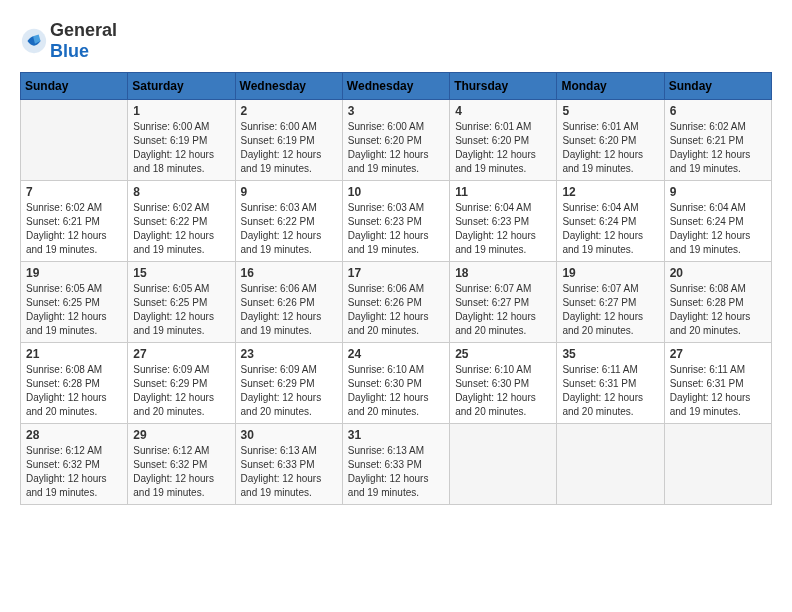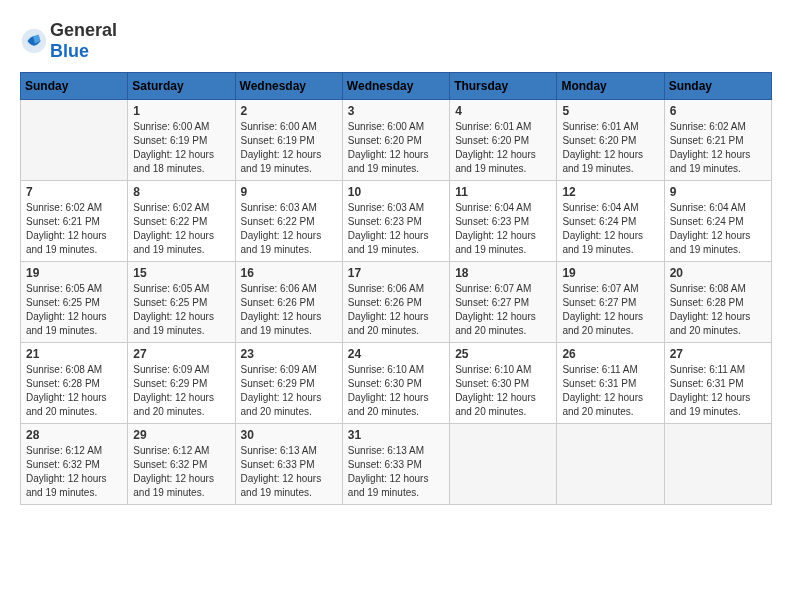--- a/index.html
+++ b/index.html
@@ -292,21 +292,21 @@
 and 20 minutes.</div>
         </td>
         <td>
           <span class="day-num">25</span>
           <div class="day-info" style="white-space: pre-line;">Sunrise: 6:10 AM
 Sunset: 6:30 PM
 Daylight: 12 hours
 and 20 minutes.</div>
         </td>
         <td>
-          <span class="day-num">26</span>
+          <span class="day-num">35</span>
           <div class="day-info" style="white-space: pre-line;">Sunrise: 6:11 AM
 Sunset: 6:31 PM
 Daylight: 12 hours
 and 20 minutes.</div>
         </td>
         <td>
           <span class="day-num">27</span>
           <div class="day-info" style="white-space: pre-line;">Sunrise: 6:11 AM
 Sunset: 6:31 PM
 Daylight: 12 hours

